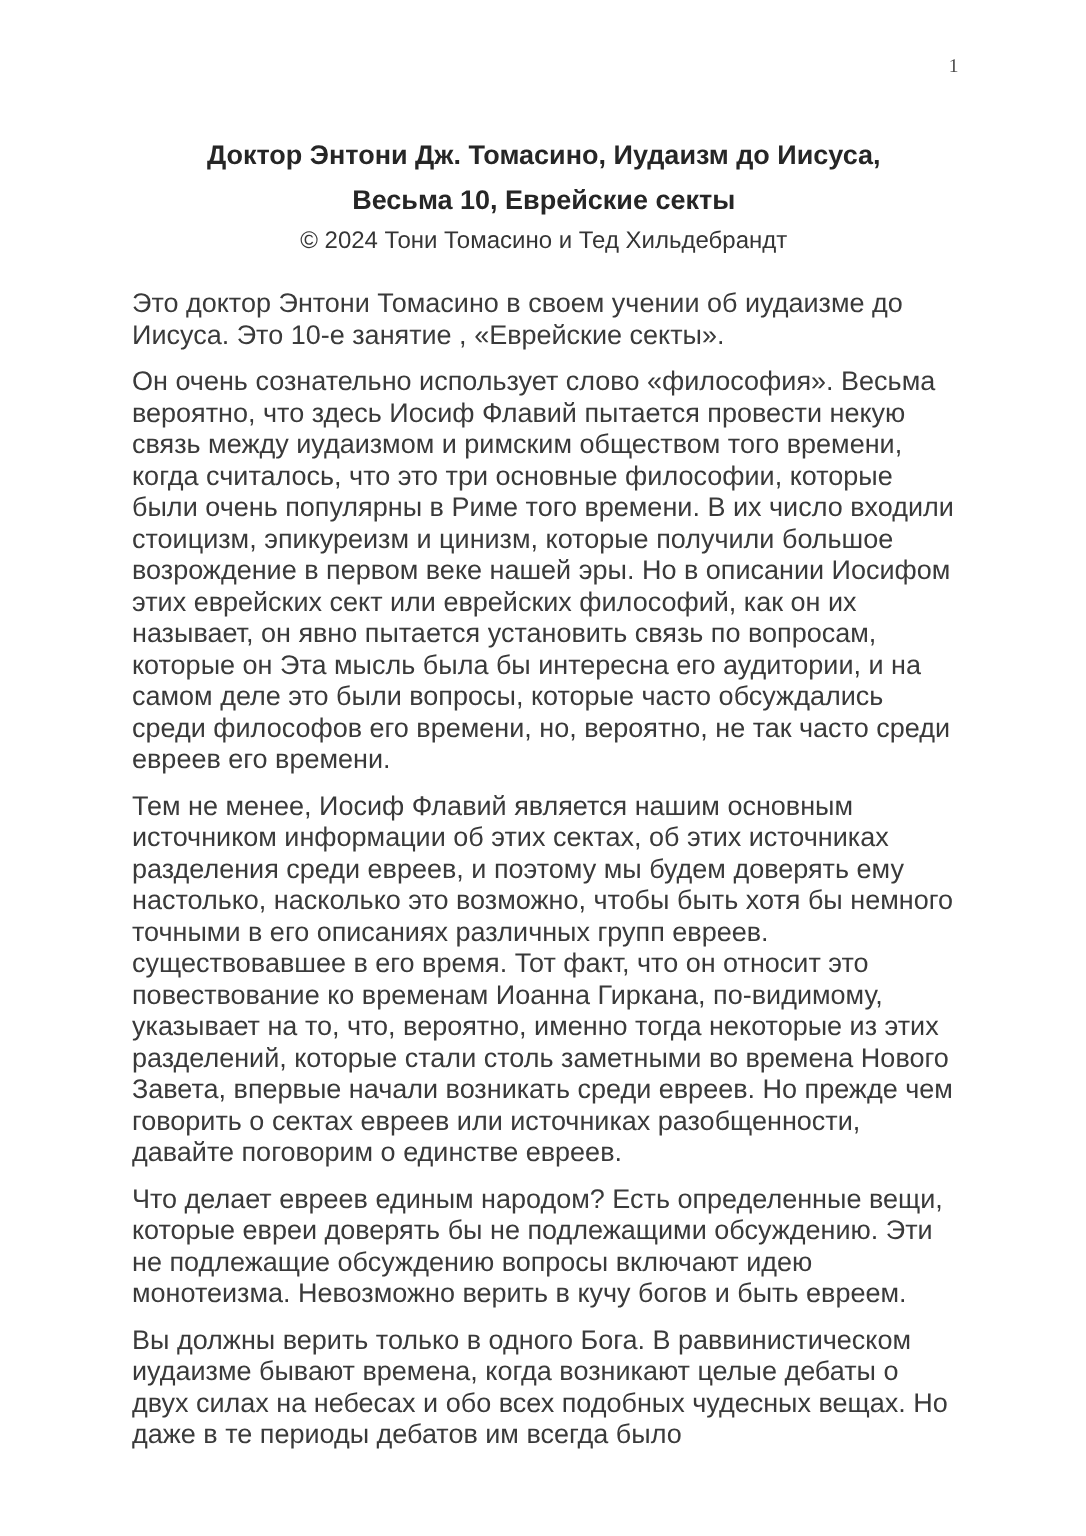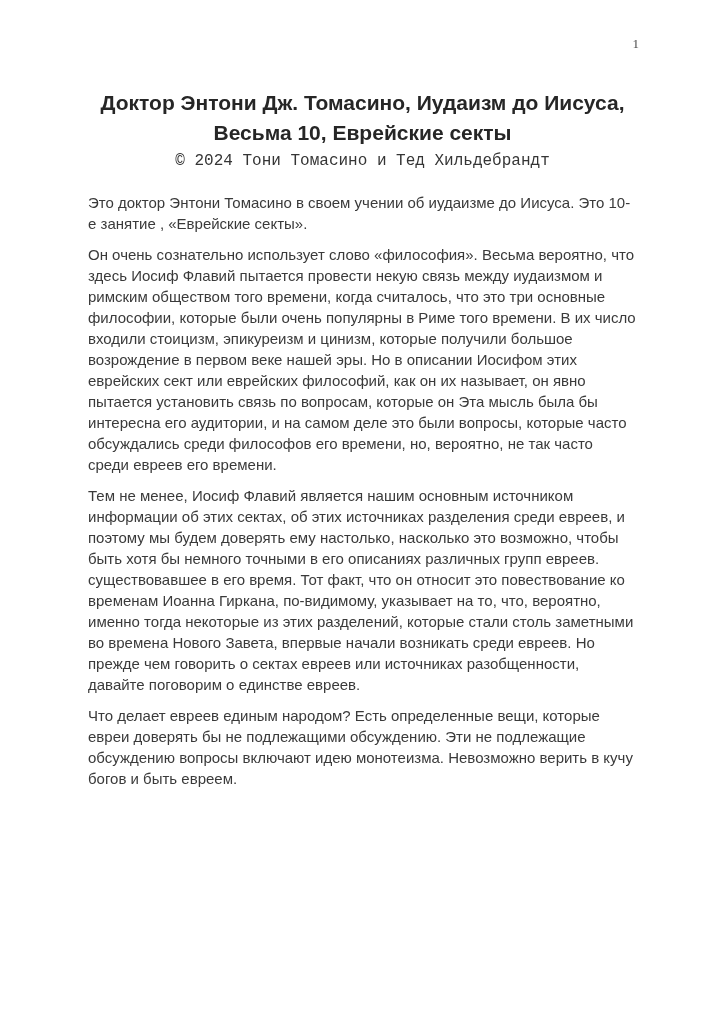--- a/index.html
+++ b/index.html
@@ -24,37 +24,37 @@
     font-family: "Liberation Serif", serif;
     font-size: 13px;
     color: #4b4b4b;
   }
   .content {
     padding: 88px 87px 0 88px; 
   }
   .title-block {
     text-align: center;
     font-weight: 700;
-    font-size: 21px;
+    font-size: 18px;
     line-height: 30px;
     color: #262626;
   }
   .copyright {
     text-align: center;
-    font-family: Liberation Mono, monospace;
+    font-family: Liberation Sans, sans-serif;
     font-size: 16px;
     line-height: 24px;
     color: #353535;
     margin-top: 1px;
   }
   .body-text {
     margin-top: 19px;
   }
   .body-text p {
-    font-size: 15px;
+    font-size: 18px;
     line-height: 21px;
     margin: 0 0 10px 0;
     text-align: left;
     color: #3a3a3a;
   }
 </style>
 </head>
 <body>
 
 <div class="page">
@@ -68,17 +68,18 @@
       <div>Весьма 10, Еврейские секты</div>
     </div>
 
     <div class="copyright">© 2024 Тони Томасино и Тед Хильдебрандт</div>
 
     <div class="body-text">
       <p>Это доктор Энтони Томасино в своем учении об иудаизме до Иисуса. Это 10-е занятие , «Еврейские секты».</p>
       <p>Он очень сознательно использует слово «философия». Весьма вероятно, что здесь Иосиф Флавий пытается провести некую связь между иудаизмом и римским обществом того времени, когда считалось, что это три основные философии, которые были очень популярны в Риме того времени. В их число входили стоицизм, эпикуреизм и цинизм, которые получили большое возрождение в первом веке нашей эры. Но в описании Иосифом этих еврейских сект или еврейских философий, как он их называет, он явно пытается установить связь по вопросам, которые он Эта мысль была бы интересна его аудитории, и на самом деле это были вопросы, которые часто обсуждались среди философов его времени, но, вероятно, не так часто среди евреев его времени.</p>
       <p>Тем не менее, Иосиф Флавий является нашим основным источником информации об этих сектах, об этих источниках разделения среди евреев, и поэтому мы будем доверять ему настолько, насколько это возможно, чтобы быть хотя бы немного точными в его описаниях различных групп евреев. существовавшее в его время. Тот факт, что он относит это повествование ко временам Иоанна Гиркана, по-видимому, указывает на то, что, вероятно, именно тогда некоторые из этих разделений, которые стали столь заметными во времена Нового Завета, впервые начали возникать среди евреев. Но прежде чем говорить о сектах евреев или источниках разобщенности, давайте поговорим о единстве евреев.</p>
       <p>Что делает евреев единым народом? Есть определенные вещи, которые евреи доверять бы не подлежащими обсуждению. Эти не подлежащие обсуждению вопросы включают идею монотеизма. Невозможно верить в кучу богов и быть евреем.</p>
+      <p>Вы должны верить только в одного Бога. В раввинистическом иудаизме бывают времена, когда возникают целые дебаты о двух силах на небесах и обо всех подобных чудесных вещах. Но даже в те периоды дебатов им всегда было</p>
     </div>
 
   </div>
 
 </div>
 
 </body></html>

